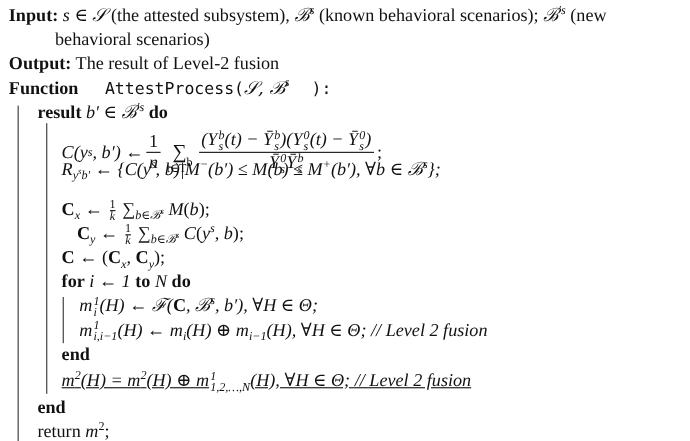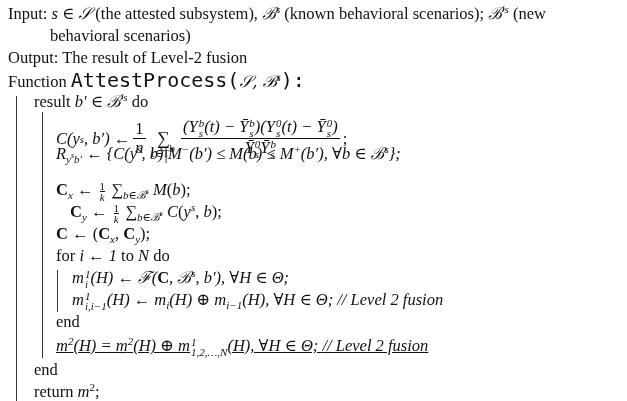--- a/index.html
+++ b/index.html
@@ -2,22 +2,22 @@
 <html><head>
 <meta charset="utf-8">
 <style>
   html, body { margin: 0; padding: 0; background: #ffffff; }
   body {
     width: 627px; height: 401px; overflow: hidden; position: relative;
     font-family: "DejaVu Serif", "Liberation Serif", serif;
     color: #111; font-size: 15.5px;
   }
   .line { position: absolute; white-space: nowrap; font-family: "Liberation Serif", "DejaVu Serif", serif; font-size: 16.5px; line-height: 20px; }
-  .kw { font-weight: normal; }
-  .tt { font-family: "DejaVu Sans Mono", "Liberation Mono", monospace; font-size: 20px; }
+  .kw { font-weight: bold; }
+  .tt { font-family: "DejaVu Sans Mono", "Liberation Mono", monospace; font-size: 15px; margin-left: 20px; }
   .it { font-style: italic; }
   .cal { font-family: "DejaVu Serif", serif; font-style: italic; }
   .bf { font-weight: bold; }
   .cmt { font-style: italic; }
   sup, sub { font-size: 11px; line-height: 0; }
   .vbar { position: absolute; width: 1px; background: #333; }
   .frac { display: inline-flex; flex-direction: column; align-items: center; vertical-align: middle; margin: 0 3px; }
   .frac .num { border-bottom: 1px solid #111; padding: 0 2px; line-height: 18px; }
   .frac .den { line-height: 18px; }
   .sfrac { display: inline-flex; flex-direction: column; align-items: center; vertical-align: middle; font-size: 11px; line-height: 10px; margin: 0 2px; }

